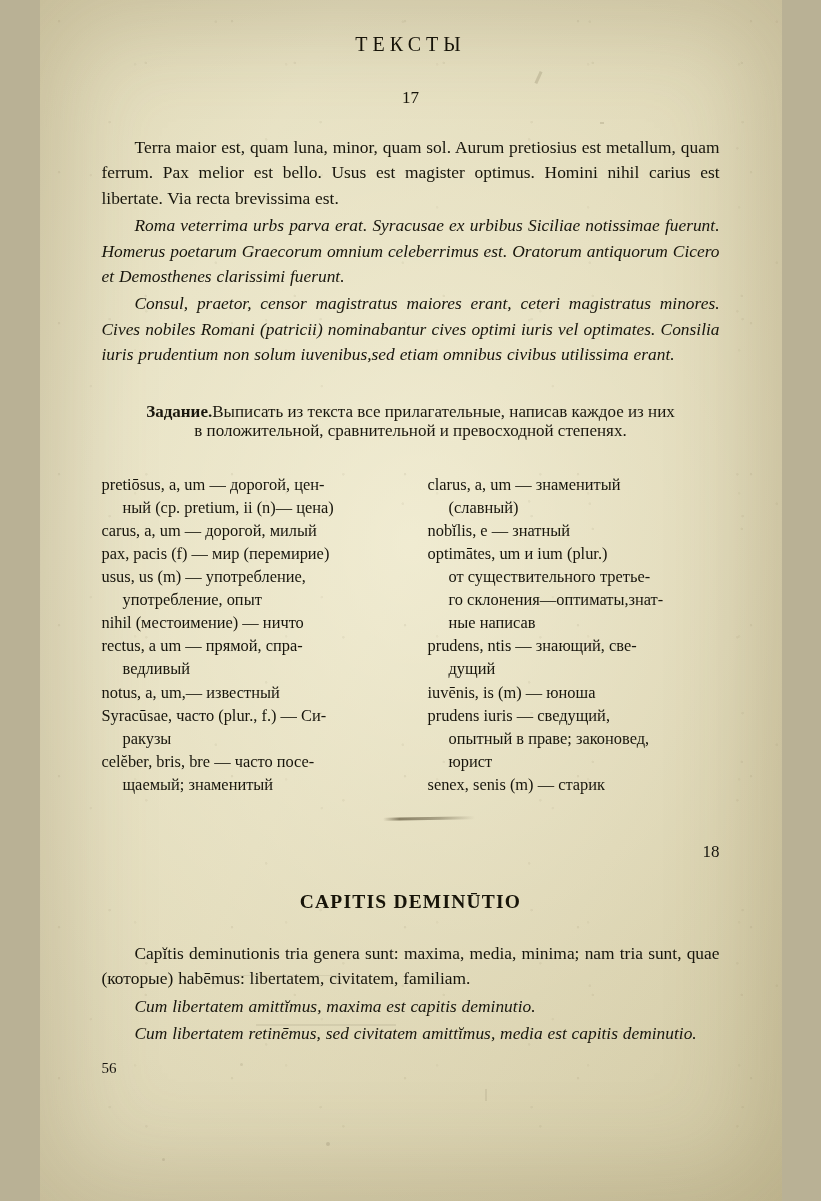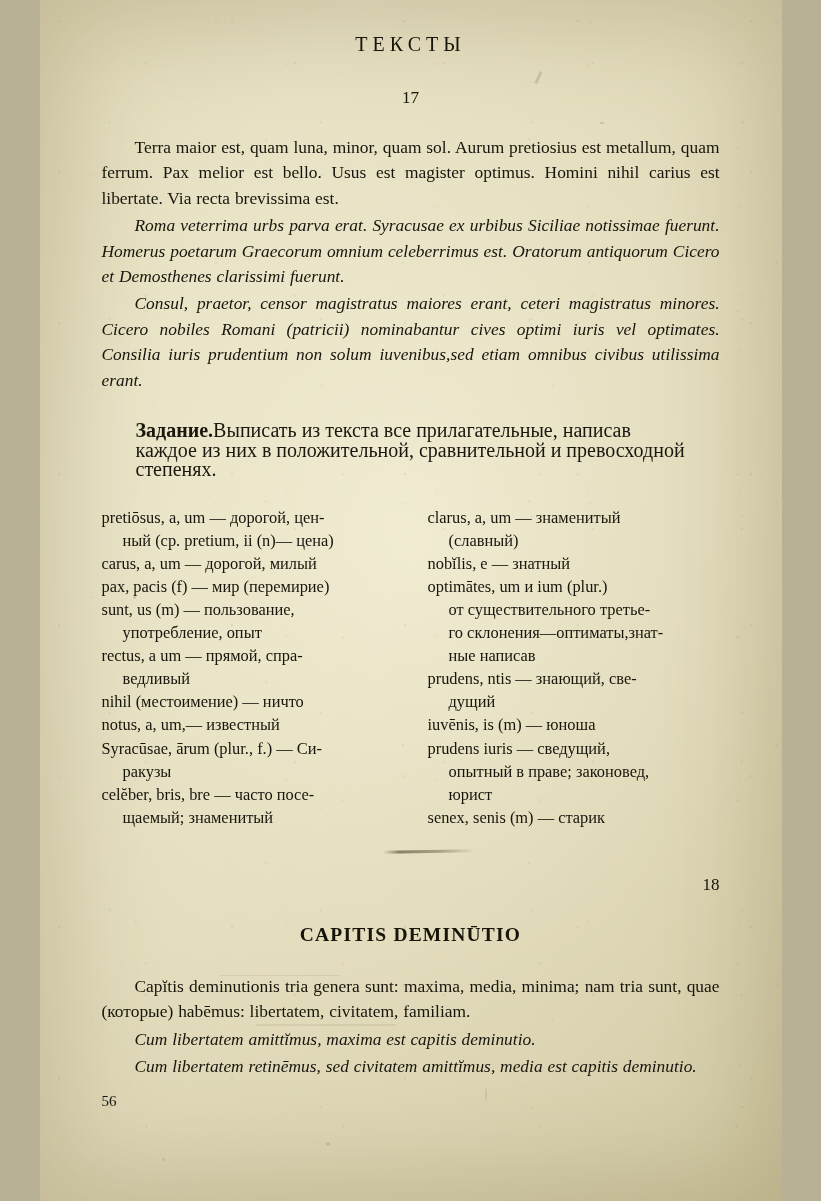--- a/index.html
+++ b/index.html
@@ -76,23 +76,24 @@
     margin: 0;
     text-indent: 33px;
     color: #17150c;
     word-spacing: .5px;
   }
   .p-first { padding-top: 27px; }
   .p-next  { padding-top: 2px; font-style: italic; }
 
   
   .task {
-    font-size: 20px;
+    font-size: 17px;
     line-height: 19.5px;
-    margin: 0;
+    text-align: center;
+    margin: 6px;
     padding: 28px 34px 0 34px;
     color: #1a170e;
   }
   .task b { font-weight: bold; }
 
   
   .vocab {
     display: flex;
     gap: 34px;
     padding-top: 26px;
@@ -165,52 +166,52 @@
   <div class="artifact" style="left:445px;top:1089px;width:2px;height:12px;opacity:.3;"></div>
 
   <div class="content">
 
     <h1 class="doc-title">ТЕКСТЫ</h1>
 
     <div class="section-number">17</div>
 
     <p class="body-text p-first">Terra maior est, quam luna, minor, quam sol. Aurum pretiosius est metallum, quam ferrum. Pax melior est bello. Usus est magister optimus. Homini nihil carius est libertate. Via recta brevissima est.</p>
     <p class="body-text p-next">Roma veterrima urbs parva erat. Syracusae ex urbibus Siciliae notissimae fuerunt. Homerus poetarum Graecorum omnium celeberrimus est. Oratorum antiquorum Cicero et Demosthenes clarissimi fuerunt.</p>
-    <p class="body-text p-next">Consul, praetor, censor magistratus maiores erant, ceteri magistratus minores. Cicero nobiles Romani (patricii) nominabantur cives optimi iuris vel optimates. Consilia iuris prudentium non solum iuvenibus,sed etiam omnibus civibus utilissima erant.</p>
+    <p class="body-text p-next">Consul, praetor, censor magistratus maiores erant, ceteri magistratus minores. Cives nobiles Romani (patricii) nominabantur cives optimi iuris vel optimates. Consilia iuris prudentium non solum iuvenibus,sed etiam omnibus civibus utilissima erant.</p>
 
     <p class="task"><b>Задание.</b><span>Выписать из текста все прилагательные, написав каждое из них в положительной, сравнительной и превосходной степенях.</span></p>
 
     <div class="vocab">
       <div class="vocab-col">
         <div class="vocab-entry">
             <span class="v-spread">pretiōsus, a, um — дорогой, цен-</span>
             <span class="cont">ный (ср. pretium, ii (n)— цена)</span>
           </div>
         <div class="vocab-entry">
             <span class="v-spread">carus, a, um — дорогой, милый</span>
           </div>
         <div class="vocab-entry">
             <span class="v-spread">pax, pacis (f) — мир (перемирие)</span>
           </div>
         <div class="vocab-entry">
-            <span class="v-spread">sunt, us (m) — пользование,</span>
+            <span class="v-spread">usus, us (m) — употребление,</span>
             <span class="cont">употребление, опыт</span>
+          </div>
+        <div class="vocab-entry">
+            <span class="v-spread">nihil (местоимение) — ничто</span>
           </div>
         <div class="vocab-entry">
             <span class="v-spread">rectus, a um — прямой, спра-</span>
             <span class="cont">ведливый</span>
           </div>
         <div class="vocab-entry">
-            <span class="v-spread">nihil (местоимение) — ничто</span>
-          </div>
-        <div class="vocab-entry">
             <span class="v-spread">notus, a, um,— известный</span>
           </div>
         <div class="vocab-entry">
-            <span class="v-spread">Syracūsae, ārum (plur., f.) — Си-</span>
+            <span class="v-spread">Syracūsae, часто (plur., f.) — Си-</span>
             <span class="cont">ракузы</span>
           </div>
         <div class="vocab-entry">
             <span class="v-spread">celĕber, bris, bre — часто посе-</span>
             <span class="cont">щаемый; знаменитый</span>
           </div>
       </div>
 
       <div class="vocab-col">
         <div class="vocab-entry">

